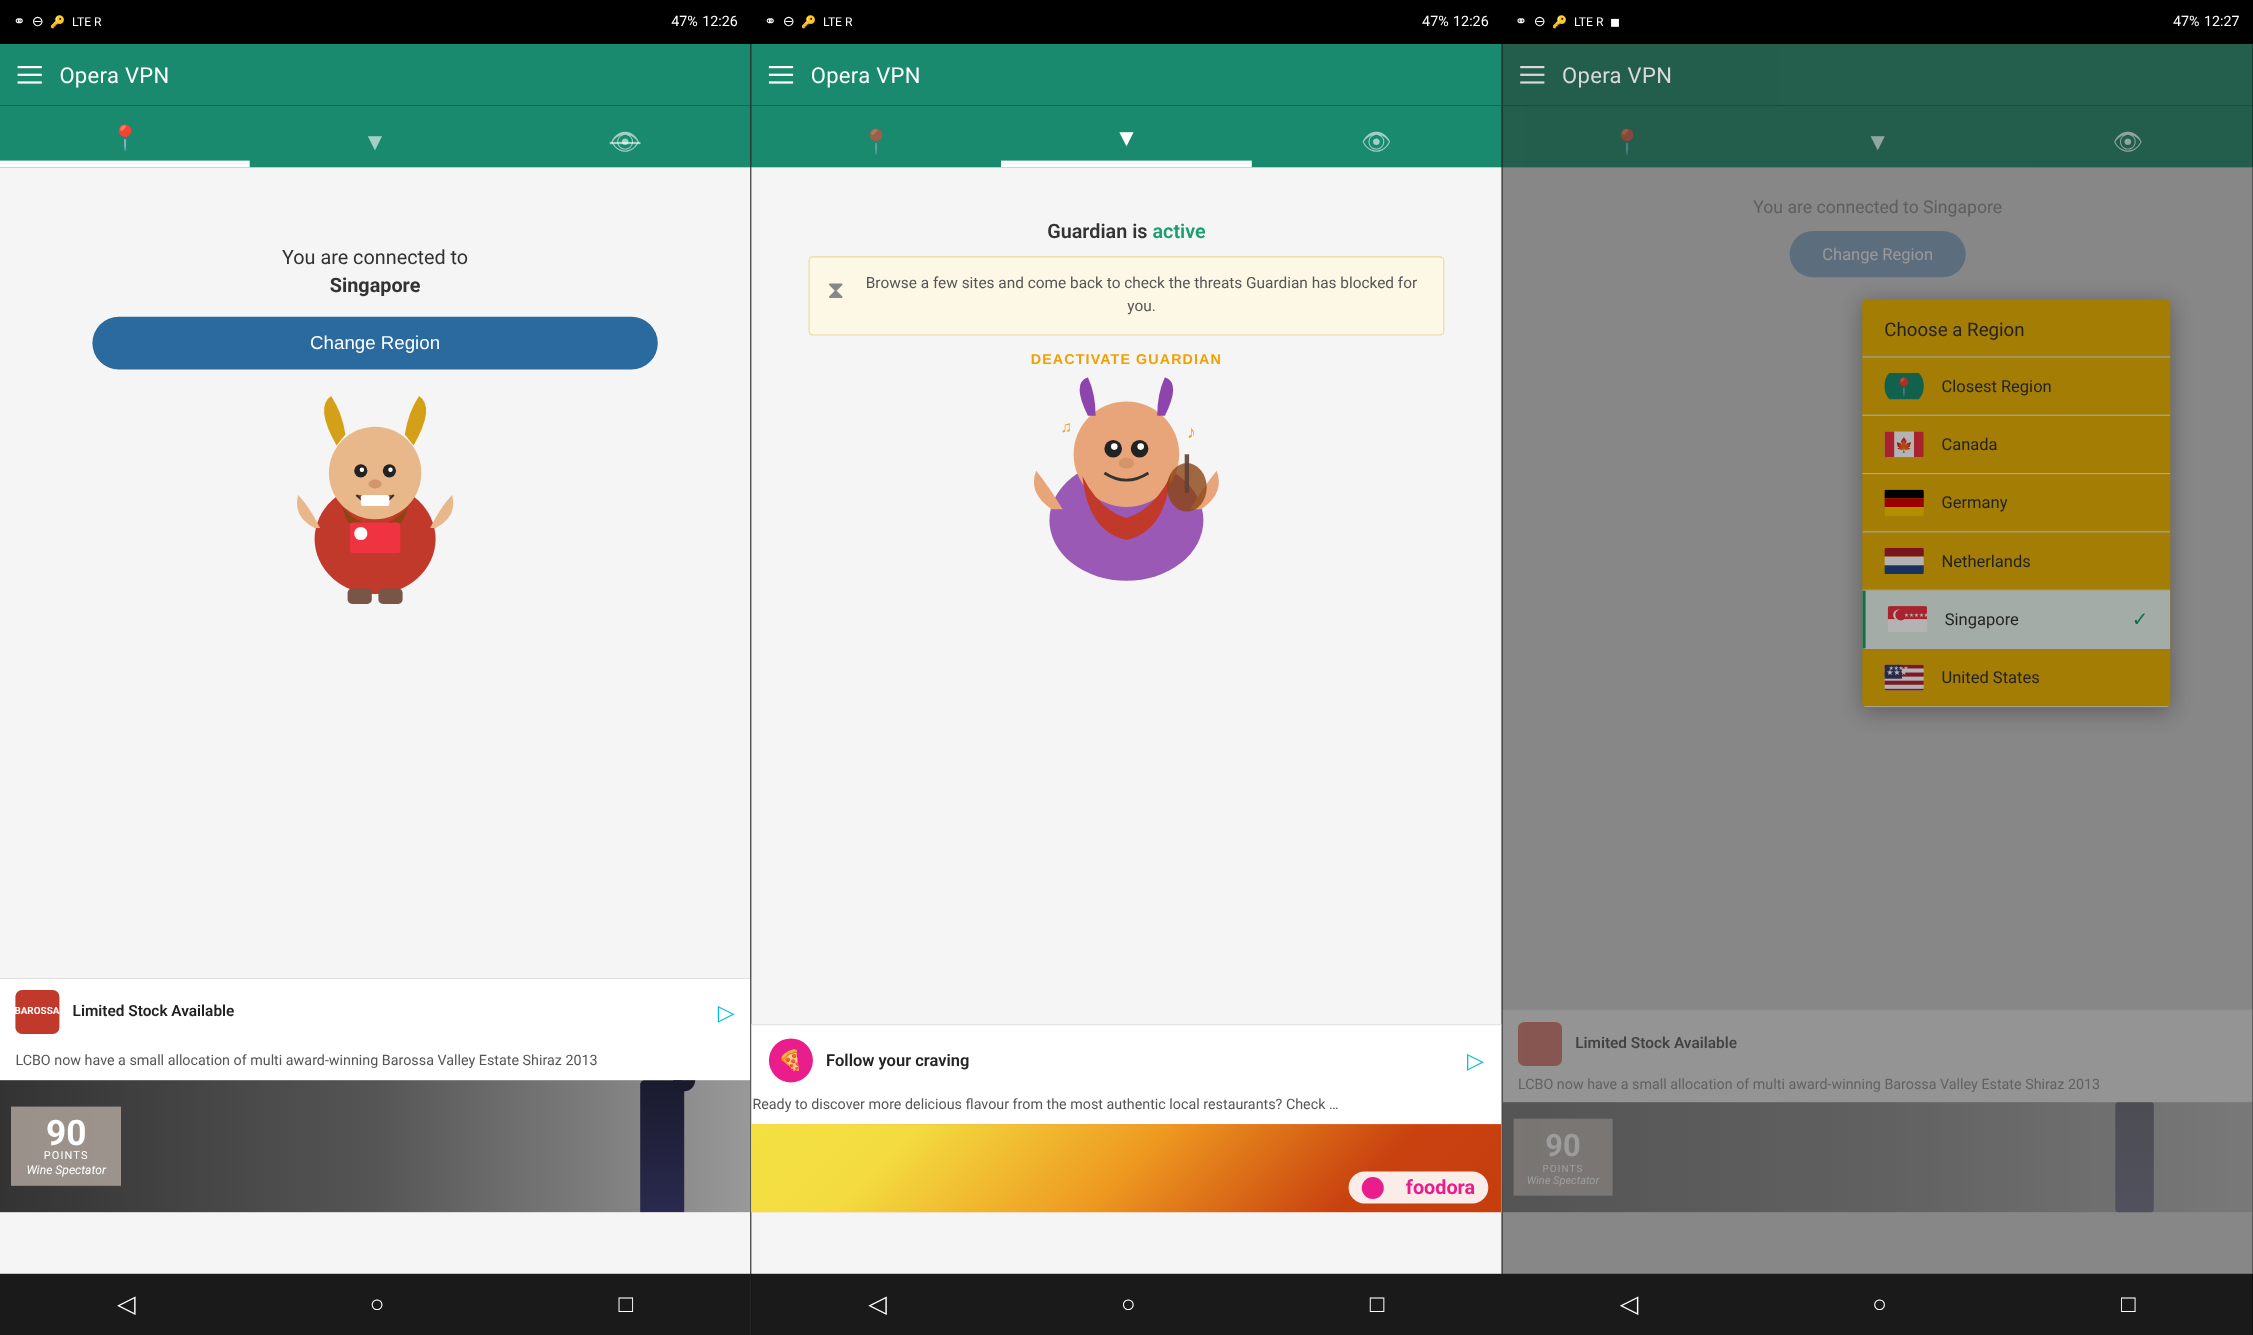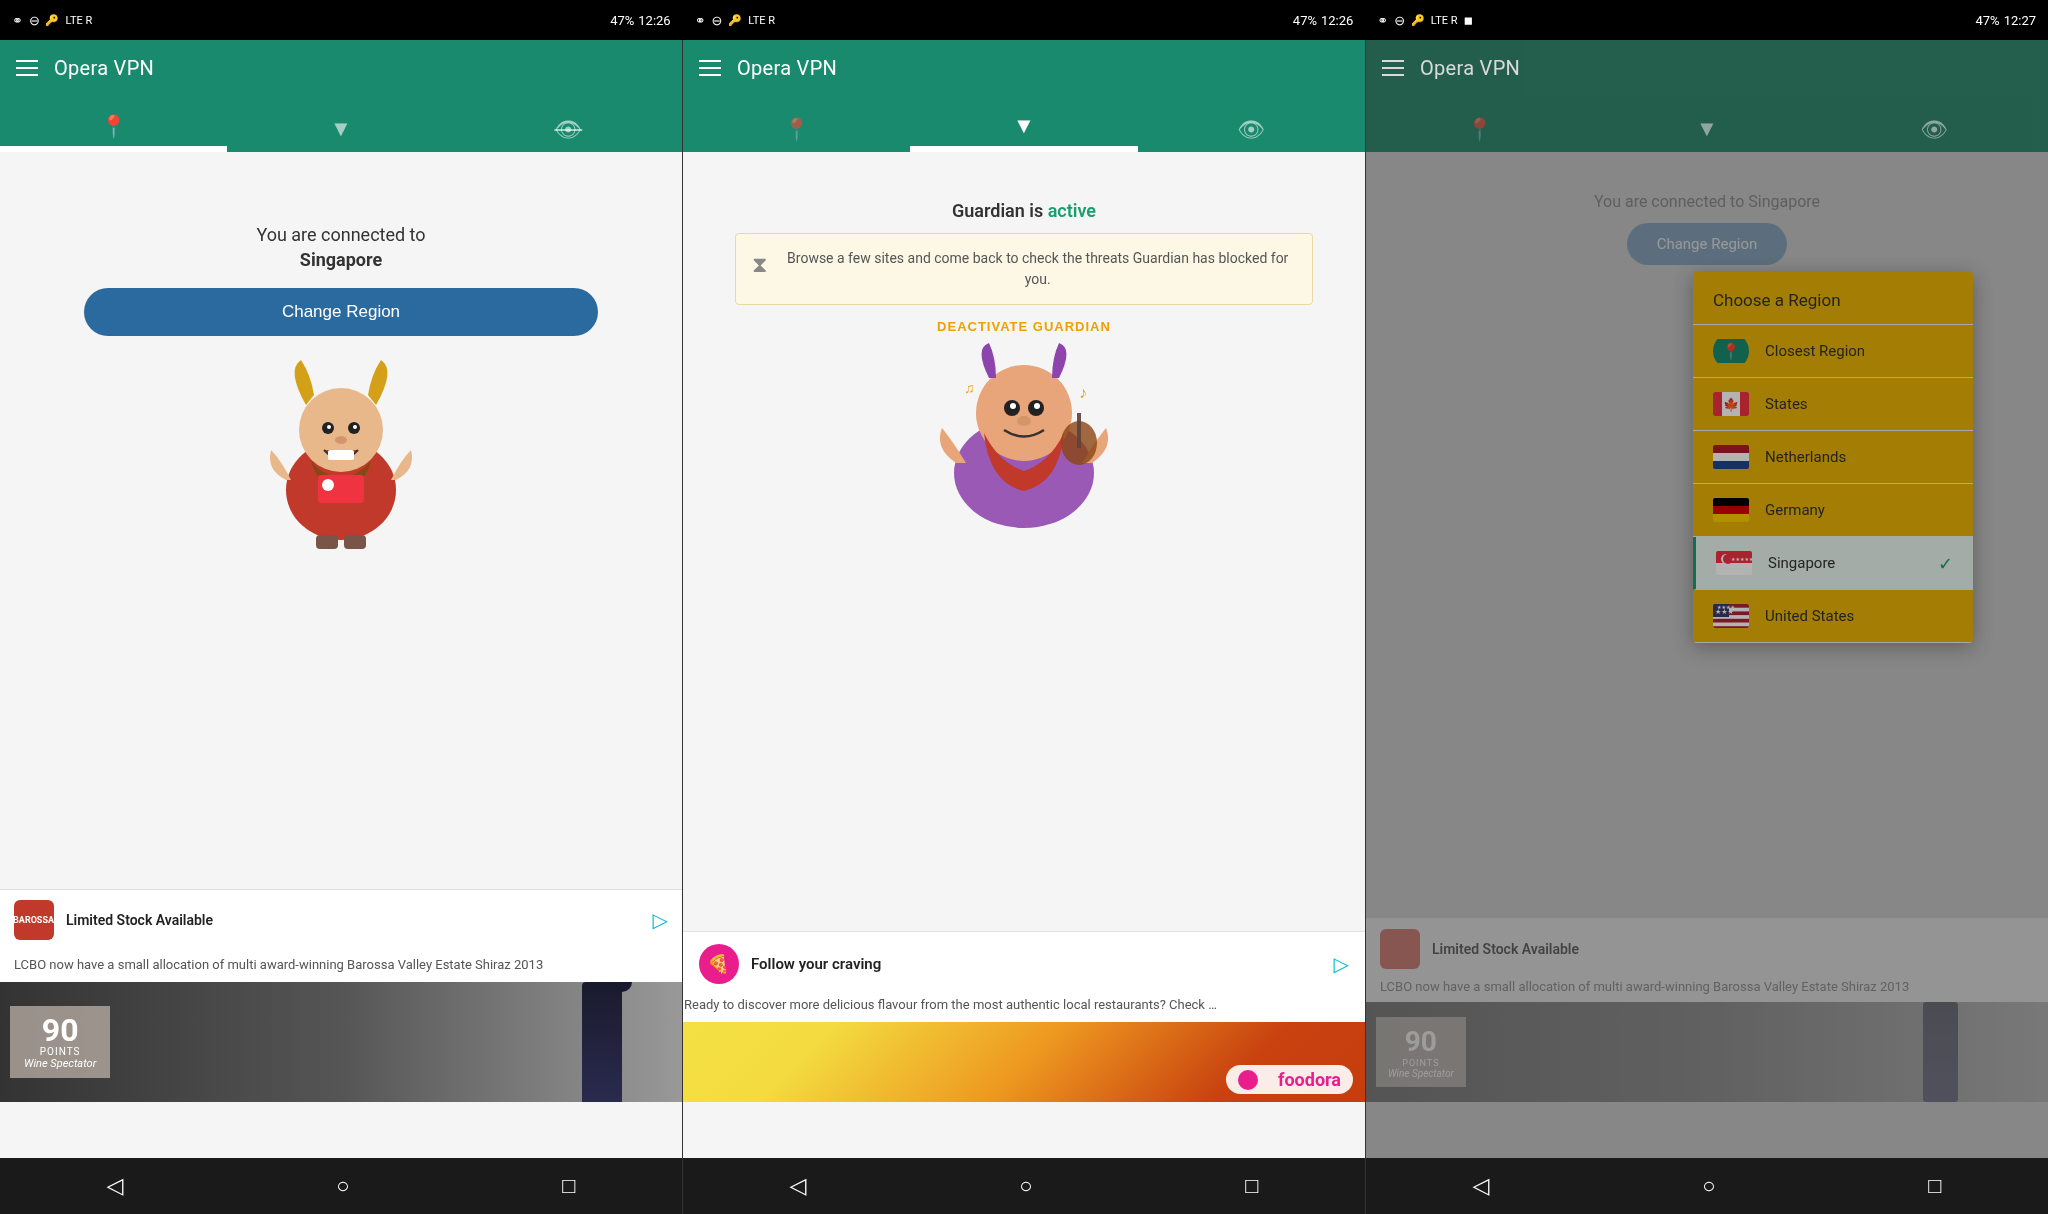--- a/index.html
+++ b/index.html
@@ -575,21 +575,21 @@
       </div>
       <div class="tab-item">
         <span class="tab-icon">▼</span>
       </div>
       <div class="tab-item">
         <span class="tab-icon">👁</span>
       </div>
     </div>
     <div class="content dimmed">
 
-      <div style="padding: 20px; text-align: center; width:100%; opacity:0.4;">
+      <div style="padding: 7px; text-align: center; width:100%; opacity:0.4;">
         <div style="font-size:16px; color:#333; margin-top:20px;">You are connected to Singapore</div>
         
         <div style="background:#2a6a9e; color:#fff; border-radius:30px; padding:12px 30px; display:inline-block; margin-top:12px; font-size:15px;">Change Region</div>
       </div>
 
       <div style="position:absolute; bottom:56px; width:100%; background:rgba(255,255,255,0.6); border-top:1px solid #e0e0e0; opacity:0.5;">
         <div style="display:flex; align-items:center; padding: 10px 14px; gap:12px;">
           <div style="width:40px; height:40px; background:#c0392b; border-radius:6px;"></div>
           <span style="font-size:14px; font-weight:600;">Limited Stock Available</span>
         </div>
@@ -619,45 +619,45 @@
         <div class="region-item">
           <div class="region-flag">
             <svg width="36" height="24" viewBox="0 0 36 24">
               <rect width="36" height="24" fill="#fff"></rect>
               <rect width="9" height="24" fill="#ef3340"></rect>
               <rect x="27" width="9" height="24" fill="#ef3340"></rect>
 
               <text x="18" y="17" text-anchor="middle" font-size="13" fill="#ef3340">🍁</text>
             </svg>
           </div>
-          <span class="region-name">States</span>
+          <span class="region-name">Canada</span>
+        </div>
+
+        <div class="region-item">
+          <div class="region-flag">
+            <svg width="36" height="24" viewBox="0 0 36 24">
+              <rect width="36" height="8" fill="#000"></rect>
+              <rect y="8" width="36" height="8" fill="#d00"></rect>
+              <rect y="16" width="36" height="8" fill="#fc0"></rect>
+            </svg>
+          </div>
+          <span class="region-name">Germany</span>
         </div>
 
         <div class="region-item">
           <div class="region-flag">
             <svg width="36" height="24" viewBox="0 0 36 24">
               <rect width="36" height="8" fill="#ae1c28"></rect>
               <rect y="8" width="36" height="8" fill="#fff"></rect>
               <rect y="16" width="36" height="8" fill="#21468b"></rect>
             </svg>
           </div>
           <span class="region-name">Netherlands</span>
         </div>
 
-        <div class="region-item">
-          <div class="region-flag">
-            <svg width="36" height="24" viewBox="0 0 36 24">
-              <rect width="36" height="8" fill="#000"></rect>
-              <rect y="8" width="36" height="8" fill="#d00"></rect>
-              <rect y="16" width="36" height="8" fill="#fc0"></rect>
-            </svg>
-          </div>
-          <span class="region-name">Germany</span>
-        </div>
-
         <div class="region-item selected" style="background:#e8f5ee; border-left:3px solid #1a9e70;">
           <div class="region-flag">
             <svg width="36" height="24" viewBox="0 0 36 24">
               <rect width="36" height="12" fill="#ef3340"></rect>
               <rect y="12" width="36" height="12" fill="#fff"></rect>
               <circle cx="10" cy="8" r="5" fill="#fff"></circle>
               <circle cx="12" cy="8" r="5" fill="#ef3340"></circle>
 
               <text x="15" y="10" font-size="5" fill="#fff">★★★★★</text>
             </svg>

